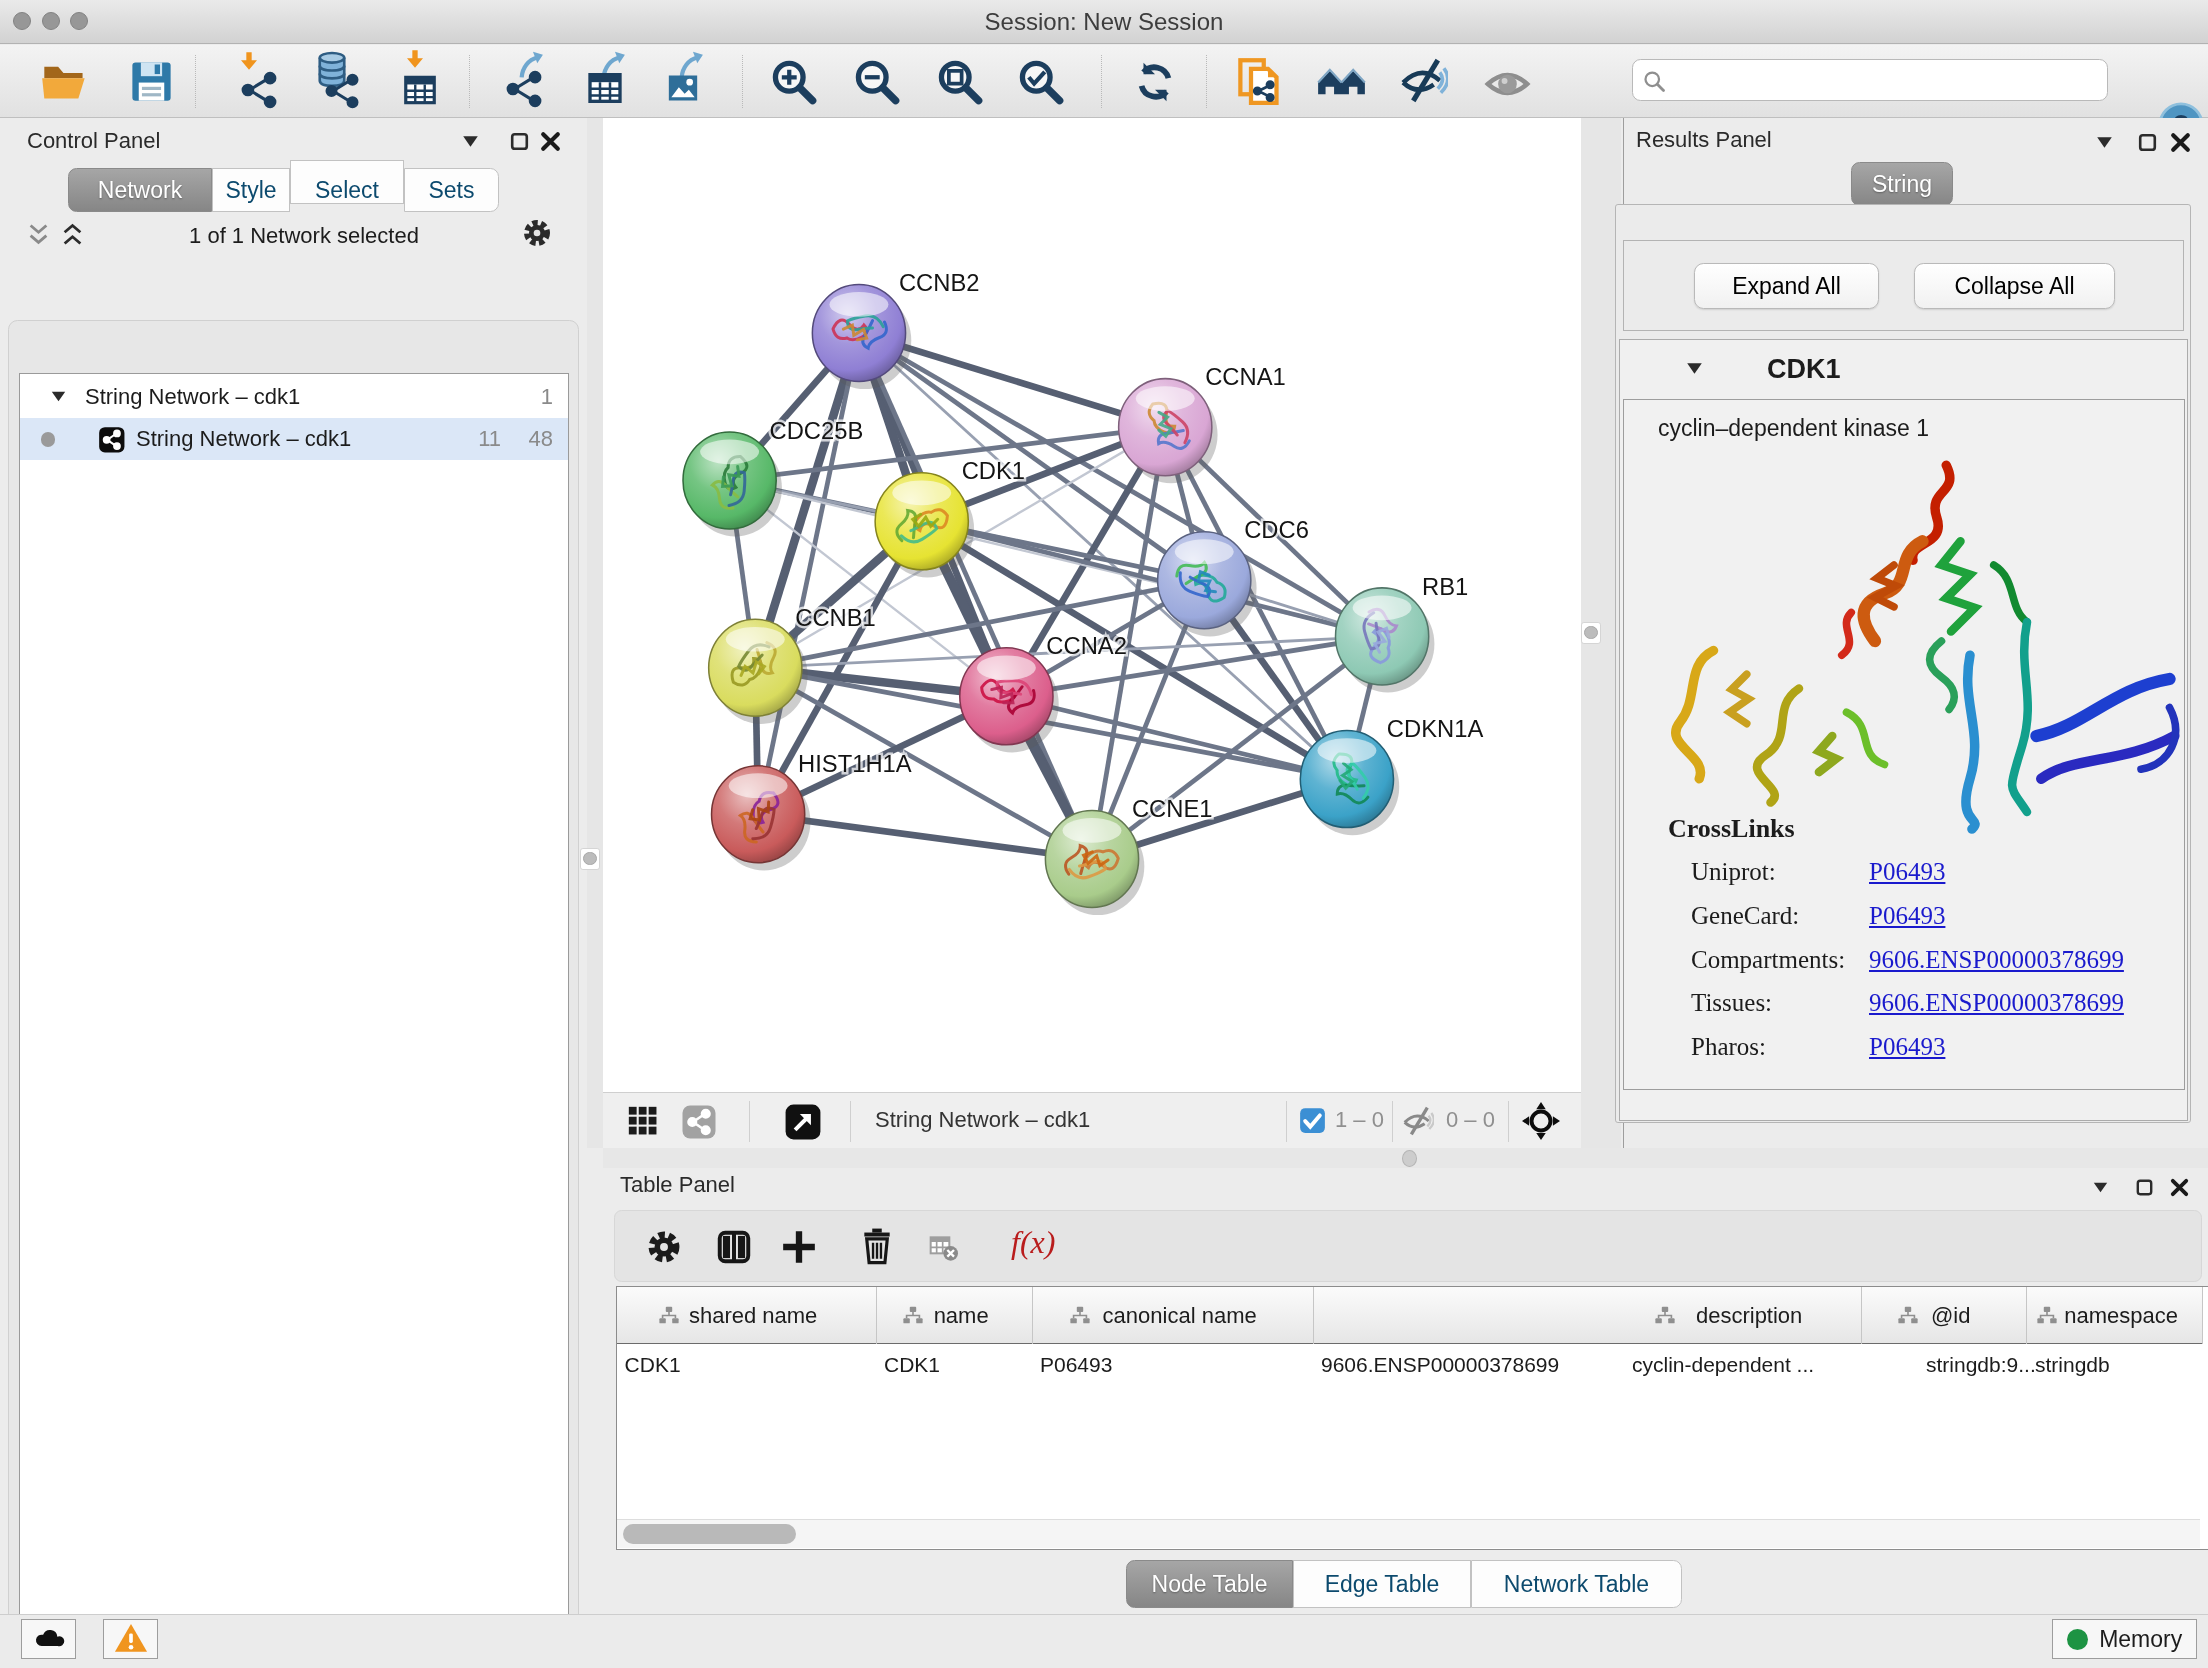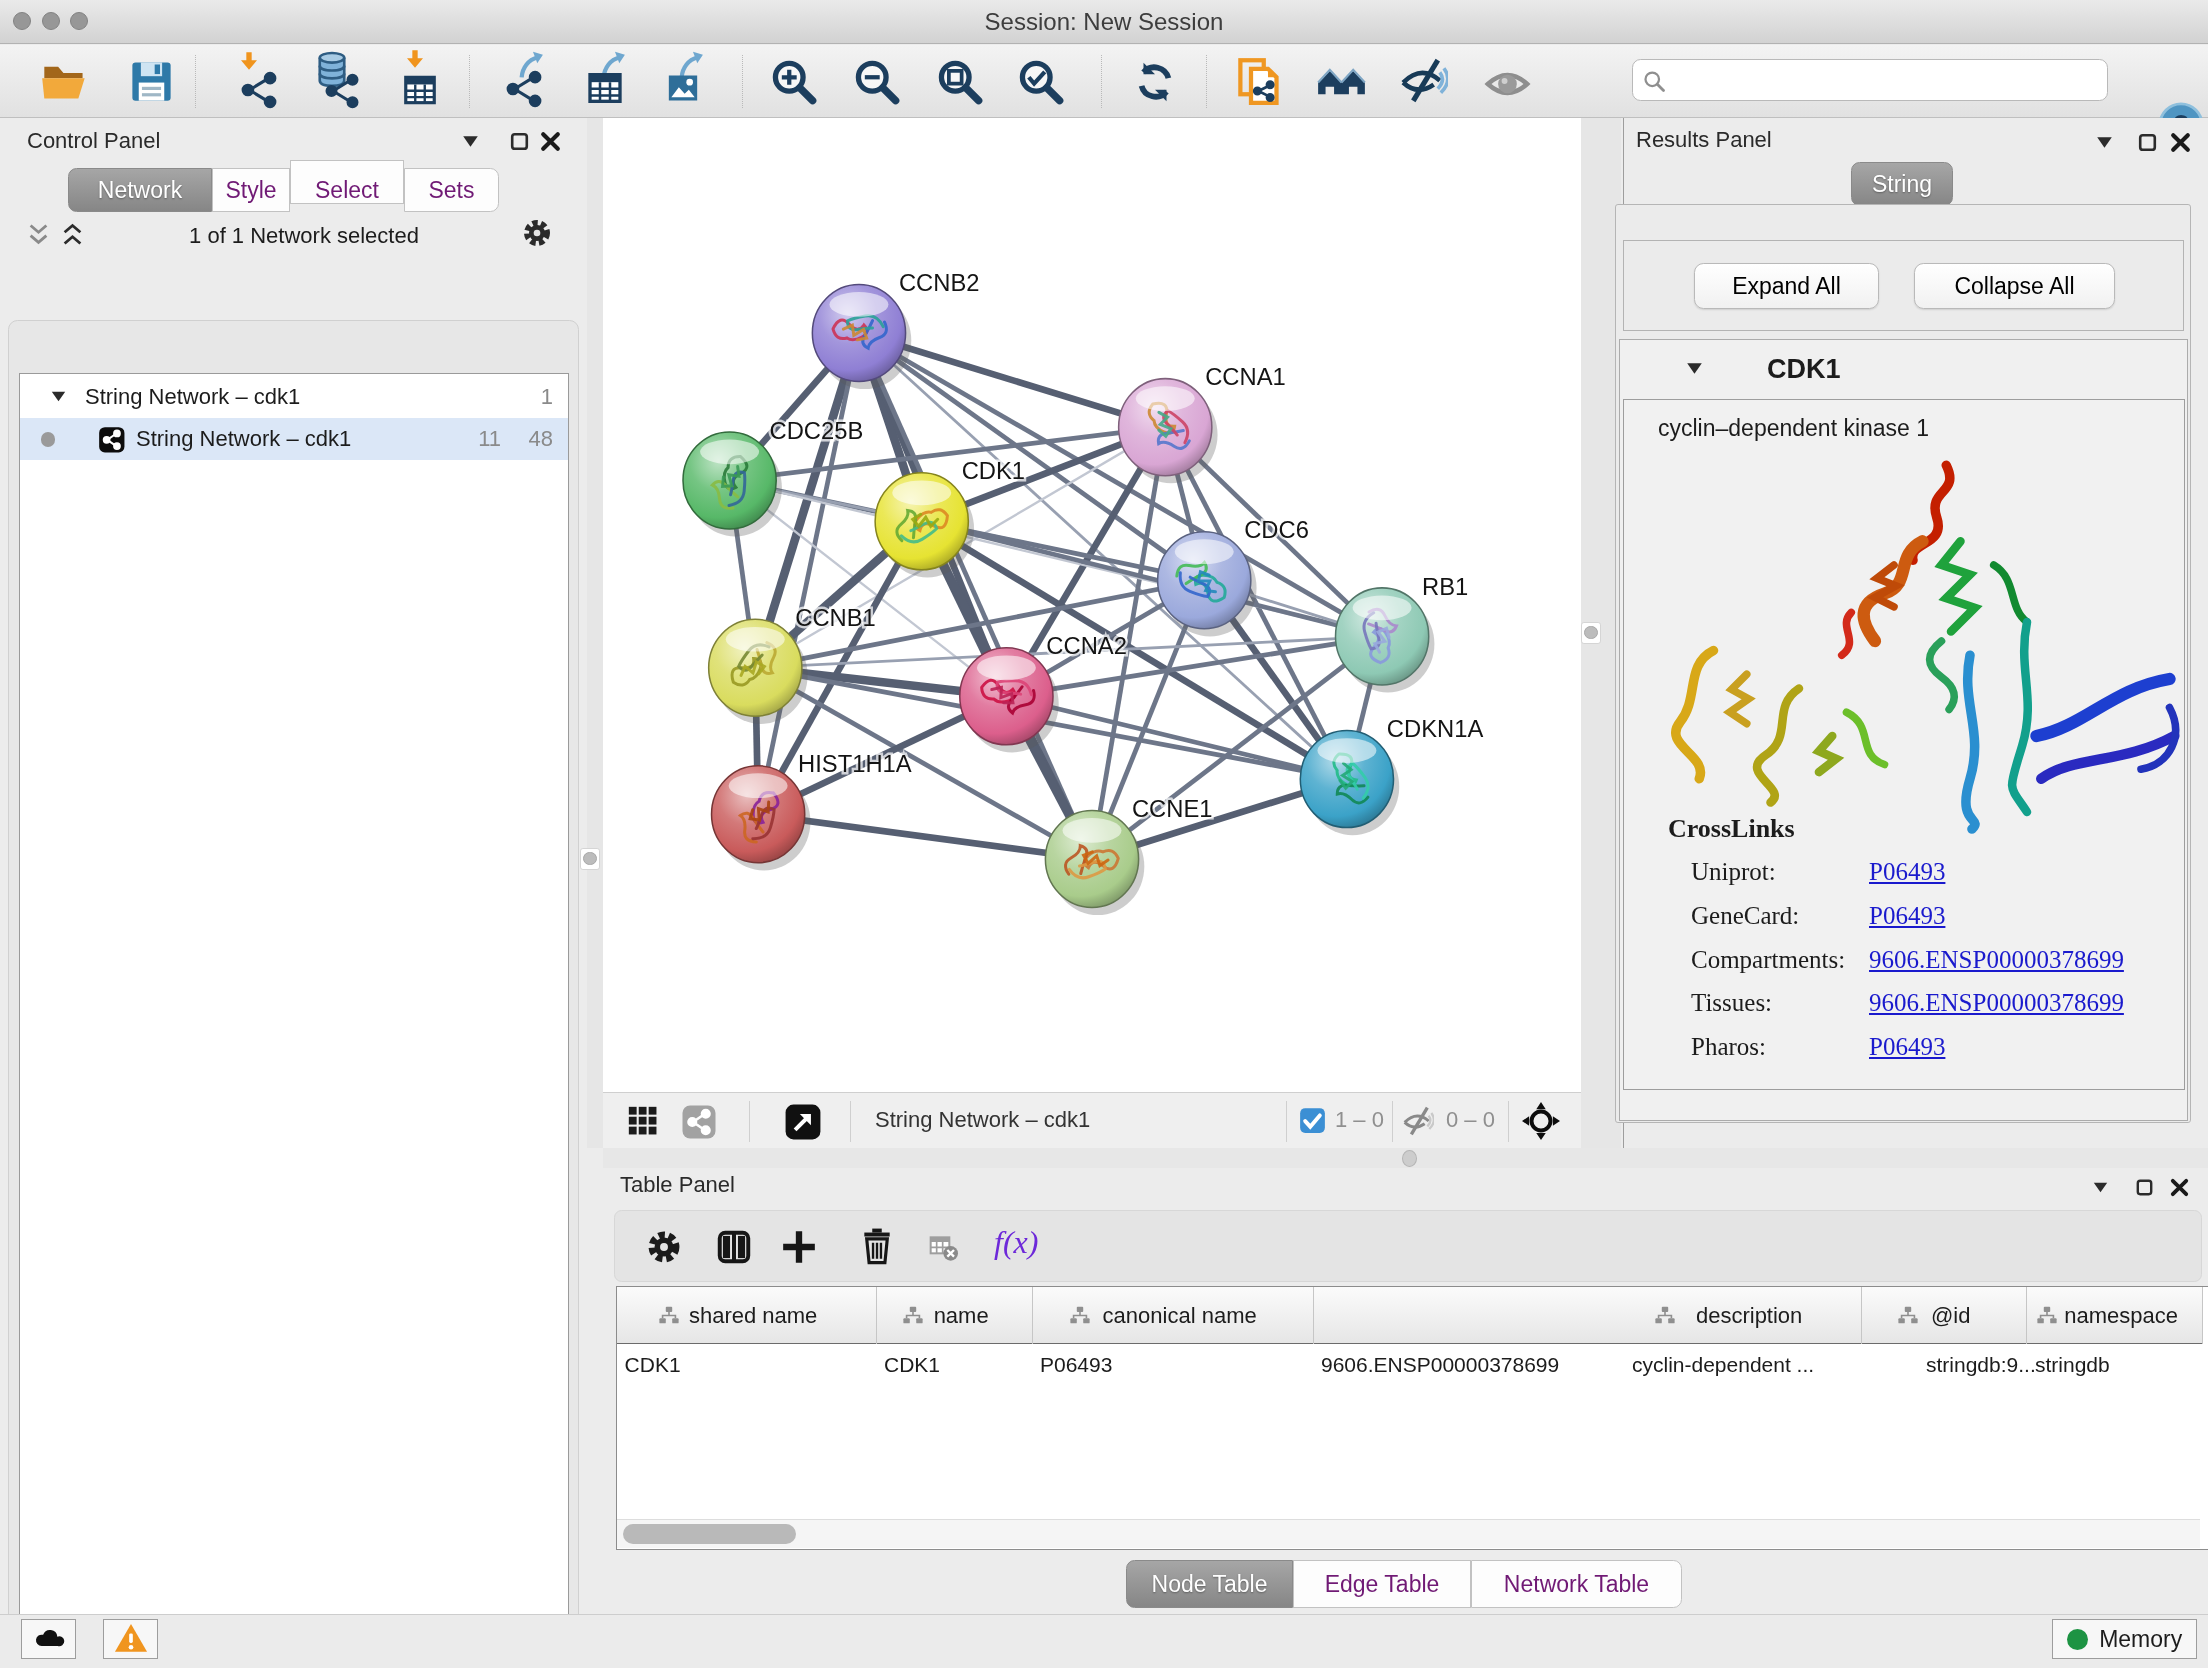--- a/index.html
+++ b/index.html
@@ -12,21 +12,21 @@
   .win-title{left:0;top:0;width:2208px;height:44px;text-align:center;line-height:44px;font-size:24px;color:#3d3d3d}
   
   .toolbar{left:0;top:45px;width:2208px;height:73px;background:linear-gradient(#f3f3f3,#e1e1e1);border-bottom:1px solid #bfbfbf}
   .tsep{top:9.5px;width:0;height:53px;border-left:1.9px dotted #b9b9b9}
   .tbtn{width:51px;height:51px;top:11.4px;cursor:pointer}
   .searchbox{left:1632px;top:14.3px;width:476px;height:42px;background:#fff;border:1px solid #b9b9b9;border-radius:8.6px;color:#9a9a9a}
   .searchbox svg{position:absolute;left:7.6px;top:7.6px}
   
   .pane-title{font-size:22px;color:#2a2a2a}
   .hdr-ic{top:0;cursor:pointer}
-  .tabbtn{display:inline-block;height:44px;line-height:42px;padding:0 23px;background:#fdfdfd;border:1px solid #c2c2c2;font-size:23px;color:#701a75;cursor:pointer}
+  .tabbtn{display:inline-block;height:44px;line-height:42px;padding:0 23px;background:#fdfdfd;border:1px solid #c2c2c2;font-size:23px;color:#0c4a6e;cursor:pointer}
   .tabbtn.active{background:linear-gradient(#a6a6a6,#868686);color:#fff;border-color:#8a8a8a;text-shadow:0 1px 1.9px rgba(0,0,0,.35)}
   
   .cp-wrap{left:7.6px;top:202px;width:571px;height:1400px;background:#e7e7e7;border:1px solid #d0d0d0;border-radius:9.5px}
   .cp-listbox{left:19px;top:255px;width:550px;height:1332px;background:#fff;border:1px solid #9a9a9a}
   .tree-row{left:0;width:548px;height:42px;font-size:22px;line-height:42px}
   .tree-row.sel{background:#dbe7f7}
   .cnt{color:#8a8a8a}
   
   .netcanvas{left:603px;top:118px;width:978px;height:974px;background:#fff}
   .netbar{left:603px;top:1092px;width:978px;height:56px;background:#efefef;border-top:1px solid #cfcfcf;font-size:22px;color:#333}
@@ -782,21 +782,21 @@
     </svg>
   <svg class="abs" style="left:165px;top:17px;width:38px;height:38px;cursor:pointer" viewBox="0 0 40 40" width="38" height="38">
       <use href="#sy-plus" width="40" height="40"></use>
     </svg>
   <svg class="abs" style="left:243px;top:15px;width:38px;height:40px;cursor:pointer" viewBox="0 0 40 42" width="38" height="40">
       <use href="#sy-trash" width="40" height="42"></use>
     </svg>
   <svg class="abs" style="left:310px;top:21px;width:38px;height:32px" viewBox="0 0 40 34" width="38" height="32">
       <use href="#sy-tablex" width="40" height="34"></use>
     </svg>
-  <span class="abs serif" style="left:379px;top:13.3px;font-size:32px;font-style:italic;color:#6d28d9">f(x)</span>
+  <span class="abs serif" style="left:396px;top:13.3px;font-size:32px;font-style:italic;color:#b91c1c">f(x)</span>
 </div>
 
 <div class="abs tp-box">
   <div class="th-row" id="thead">
       <div class="th-cell" style="left: 0px; width: 260px;">
         <svg style="position:absolute;left:41px;top:18px" width="22" height="22" viewBox="0 0 23 23">
           <use href="#sy-sitemap" width="23" height="23"></use>
         </svg>
         <span style="position:absolute;left:50%;transform:translateX(-50%);padding-left:13.3px">shared name</span>
       </div>

